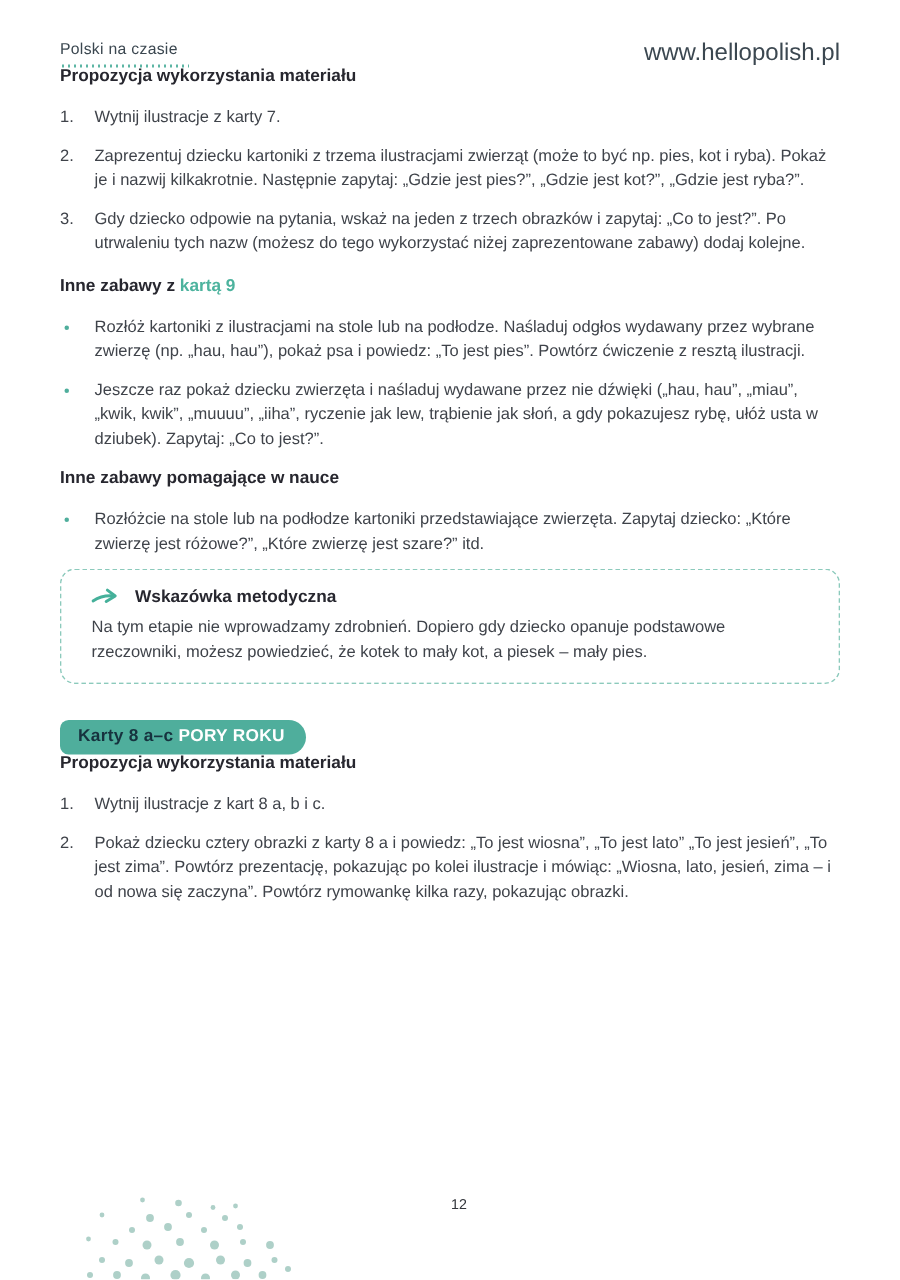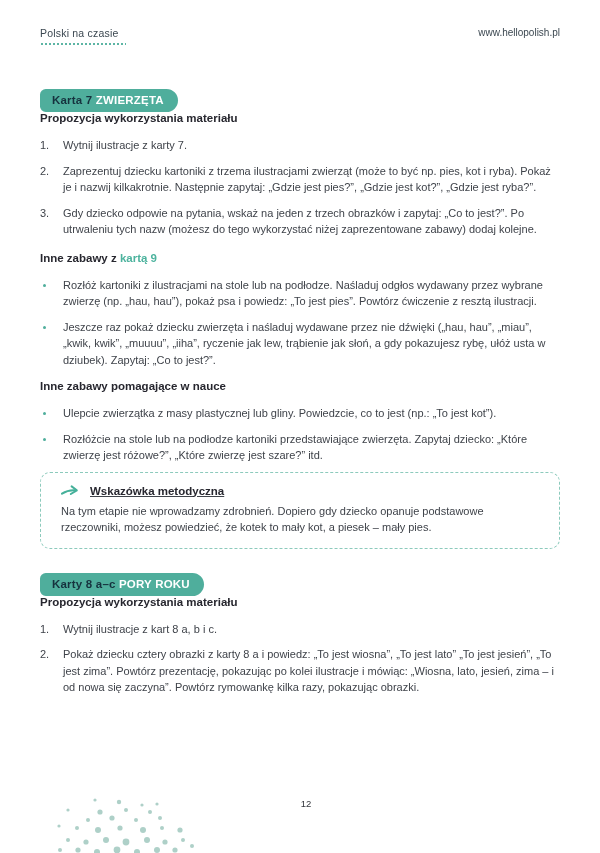--- a/index.html
+++ b/index.html
@@ -13,21 +13,21 @@
 
   
   .header { display:flex; justify-content:space-between; align-items:flex-start; }
   .brand-wrap { display:inline-block; }
   .brand { font-size:10.5px; color:#3b4750; letter-spacing:.2px; }
   .dotted-line {
     margin-top:4px; height:2px; width:86px;
     background-image:radial-gradient(circle, #5cb5a4 0.9px, transparent 1px);
     background-size:4px 2px; background-repeat:repeat-x;
   }
-  .site-url { font-size:10px; color:#3b4750;margin-left:24px; }
+  .site-url { font-size:16px; color:#3b4750;margin-left:24px; }
 
   
   .badge {
     display:inline-block; background:#4fae9c;
     border-radius:8px 16px 16px 8px;
     padding:5px 14px 6px 12px;
     font-size:11.5px; font-weight:bold; letter-spacing:.2px;
   }
   .badge-1 { margin-top:44px; }
   .badge-2 { margin-top:24px; }
@@ -53,21 +53,21 @@
     width:3px; height:3px; border-radius:50%; background:#4fae9c;
   }
   .li-text { flex:1; color:#3f434a; }
 
   
   .tip-box {
     margin-top:8px;
     border:1.5px dashed #8ccabc; border-radius:10px;
     padding:12px 20px 12px 20px;
   }
-  .tip-title-row { display:flex; align-items:flex-end; gap:9px; margin-bottom:6px;text-decoration:underline; }
+  .tip-title-row { display:flex; align-items:flex-end; gap:9px; margin-bottom:6px; }
   .tip-title { font-size:11.5px; font-weight:bold; color:#27272f; }
   .tip-text { line-height:16.5px; color:#3f434a; }
 
   
   .page-number {
     position:absolute; left:12px; right:0; bottom:44px;
     text-align:center; font-size:9.5px; color:#33363c;
   }
   .dots-cluster { position:absolute; left:42px; top:780px; }
 </style>
@@ -78,24 +78,20 @@
 
   <div class="header">
     <div class="brand-wrap">
       <div class="brand">Polski na czasie</div>
       <div class="dotted-line"></div>
     </div>
     <div class="site-url">www.hellopolish.pl</div>
   </div>
 
   
-  <div class="badge badge-1">
-    <span class="prefix">Karta 7</span>
-    <span class="label">ZWIERZĘTA</span>
-  </div>
 
   <div class="h-section">Propozycja wykorzystania materiału</div>
 
   <div class="list">
     <div class="row">
       <span class="num">1.</span>
       <span class="li-text">Wytnij ilustracje z karty 7.</span>
     </div>
     <div class="row">
       <span class="num">2.</span>
@@ -122,26 +118,20 @@
       <span class="marker">
           <span class="dot"></span>
         </span>
       <span class="li-text">Jeszcze raz pokaż dziecku zwierzęta i naśladuj wydawane przez nie dźwięki („hau, hau”, „miau”, „kwik, kwik”, „muuuu”, „iiha”, ryczenie jak lew, trąbienie jak słoń, a gdy pokazujesz rybę, ułóż usta w dziubek). Zapytaj: „Co to jest?”.</span>
     </div>
   </div>
 
   <div class="h-section h-learning">Inne zabawy pomagające w nauce</div>
 
   <div class="list">
-    <div class="row">
-      <span class="marker">
-          <span class="dot"></span>
-        </span>
-      <span class="li-text">Ulepcie zwierzątka z masy plastycznej lub gliny. Powiedzcie, co to jest (np.: „To jest kot”).</span>
-    </div>
     <div class="row">
       <span class="marker">
           <span class="dot"></span>
         </span>
       <span class="li-text">Rozłóżcie na stole lub na podłodze kartoniki przedstawiające zwierzęta. Zapytaj dziecko: „Które zwierzę jest różowe?”, „Które zwierzę jest szare?” itd.</span>
     </div>
   </div>
 
   <div class="tip-box">
     <div class="tip-title-row">

